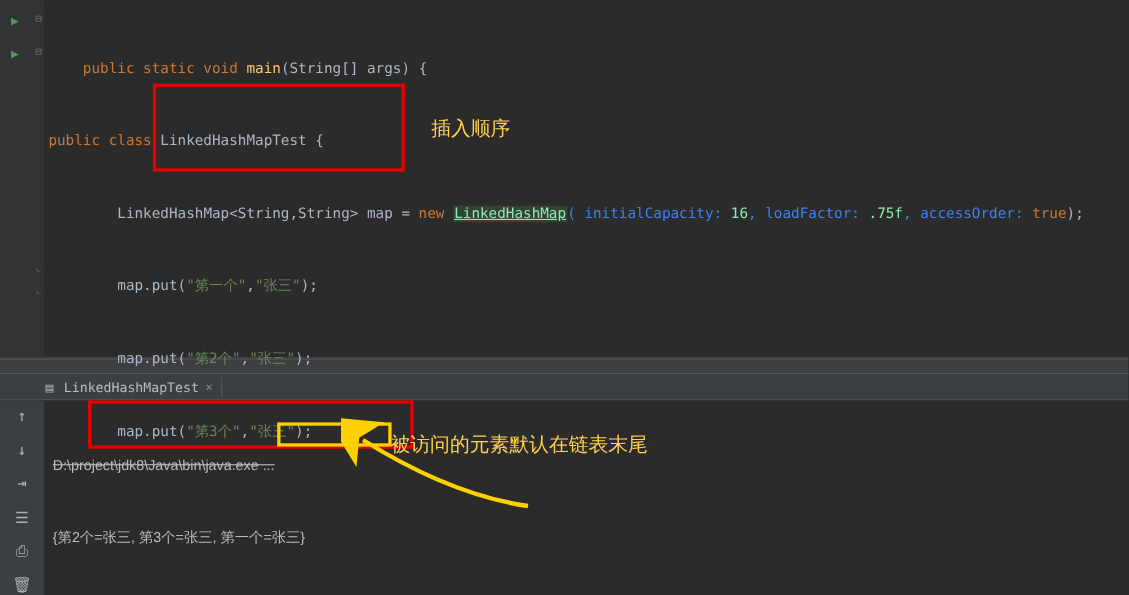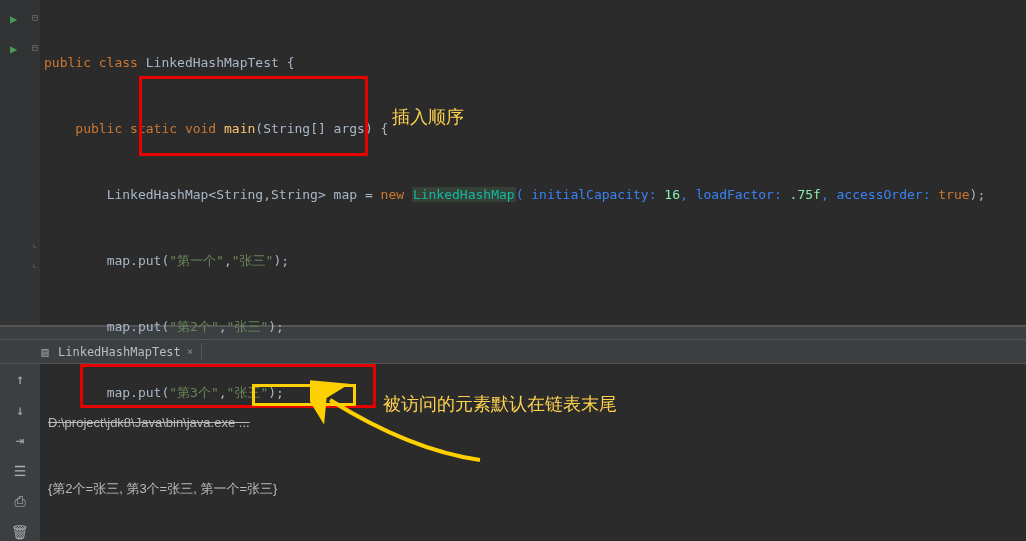--- a/index.html
+++ b/index.html
@@ -55,21 +55,21 @@
     position: relative;
   }
   .code-line { height: 22px; }
 
   .kw   { color: #cc7832; }
   .cls  { color: #a9b7c6; }
   .str  { color: #6a8759; }
   .num  { color: #86efac; }
   .mth  { color: #ffc66d; }
   .par  { color: #3b82f6; }
-  .newc { color: #14b8a6; background: #344134; padding: 0 1px; }
+  .newc { color: #86efac; background: #344134; padding: 0 1px; text-decoration: underline; }
 
   .red-box {
     position: absolute;
     border: 3px solid #e60000;
     pointer-events: none;
   }
   .red-box.box-put {
     top: 76px; left: 99px; width: 229px; height: 80px;
   }
   .annot {
@@ -157,21 +157,20 @@
   .yellow-box {
     position: absolute;
     border: 3px solid #ffd000;
     top: 20px; left: 212px;
     width: 104px; height: 22px;
     pointer-events: none;
   }
   .annot.a2 {
     top: 392px; left: 355px;
     font-size: 18px;
-    margin-left: 28px;
   }
   .arrow-svg {
     position: absolute;
     top: 380px; left: 310px;
     width: 180px; height: 90px;
     pointer-events: none;
   }
 </style>
 </head>
 <body>
@@ -180,22 +179,22 @@
   <div class="editor-gutter">
     <span class="run-icon run1">▶</span>
     <span class="run-icon run2">▶</span>
     <span class="fold-icon f1">⊟</span>
     <span class="fold-icon f2">⊟</span>
     <span class="fold-icon f3">⌞</span>
     <span class="fold-icon f4">⌞</span>
   </div>
 
   <div class="editor-body">
+    <div class="code-line">    <span class="kw">public static void </span><span class="mth">main</span><span>(String[] args) {</span></div>
     <div class="code-line"><span class="kw">public class </span><span class="cls">LinkedHashMapTest</span><span> {</span></div>
-    <div class="code-line">    <span class="kw">public static void </span><span class="mth">main</span><span>(String[] args) {</span></div>
     <div class="code-line">        <span>LinkedHashMap&lt;String,String&gt; map = </span><span class="kw">new </span><span class="newc">LinkedHashMap</span><span class="par">( initialCapacity: </span><span class="num">16</span><span class="par">, </span><span class="par">loadFactor: </span><span class="num">.75f</span><span class="par">, </span><span class="par">accessOrder: </span><span class="kw">true</span><span>);</span></div>
     <div class="code-line">        <span>map.put(</span><span class="str">"第一个"</span><span>,</span><span class="str">"张三"</span><span>);</span></div>
     <div class="code-line">        <span>map.put(</span><span class="str">"第2个"</span><span>,</span><span class="str">"张三"</span><span>);</span></div>
     <div class="code-line">        <span>map.put(</span><span class="str">"第3个"</span><span>,</span><span class="str">"张三"</span><span>);</span></div>
     <div class="code-line"></div>
     <div class="code-line"></div>
     
     
     
     

